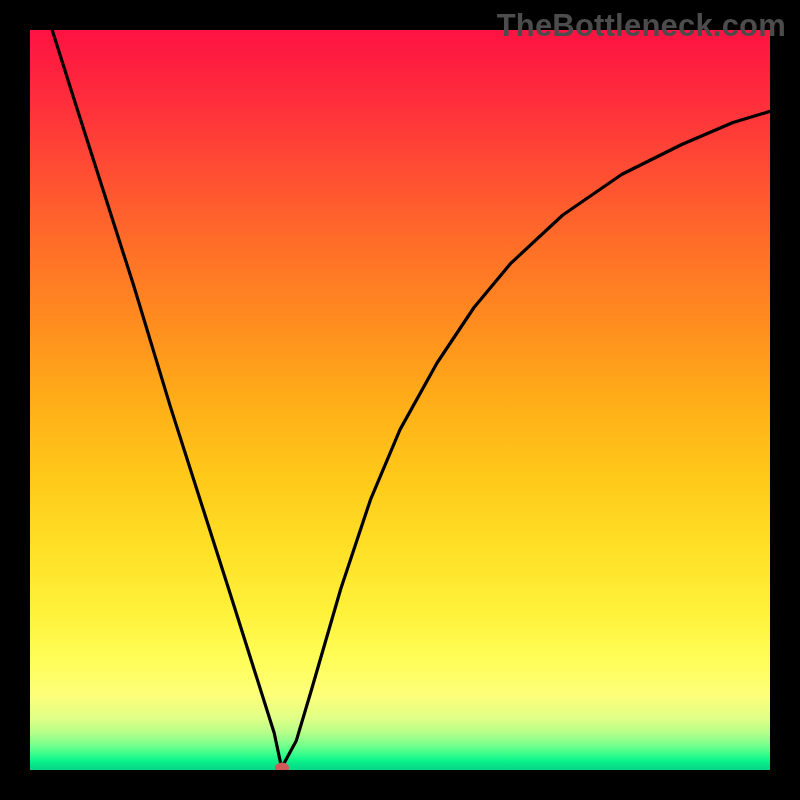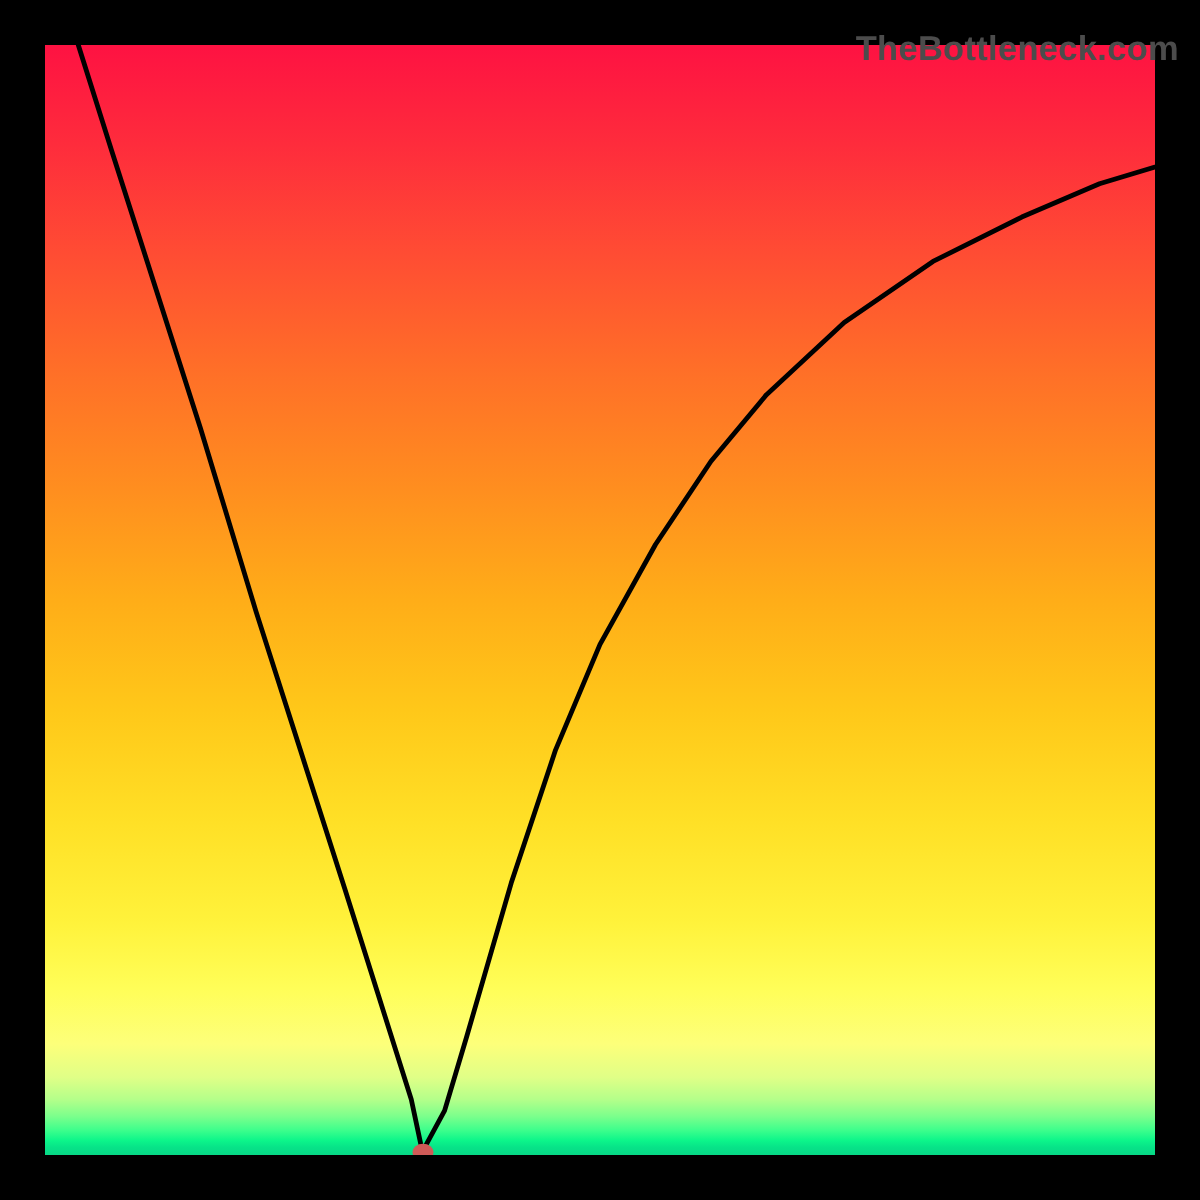--- a/index.html
+++ b/index.html
@@ -12,24 +12,24 @@
     font-family: Arial, Helvetica, sans-serif;
   }
   .frame {
     position: relative;
     width: 800px;
     height: 800px;
     background: #000;
   }
   .watermark {
     position: absolute;
-    top: 19px;
+    top: 8px;
     right: 14px;
     color: #4c4c4c;
-    font-size: 23px;
+    font-size: 31px;
     font-weight: 600;
     letter-spacing: 0.2px;
     z-index: 10;
   }
   .plot-area {
     position: absolute;
     left: 30px;
     top: 30px;
     width: 740px;
     height: 740px;

